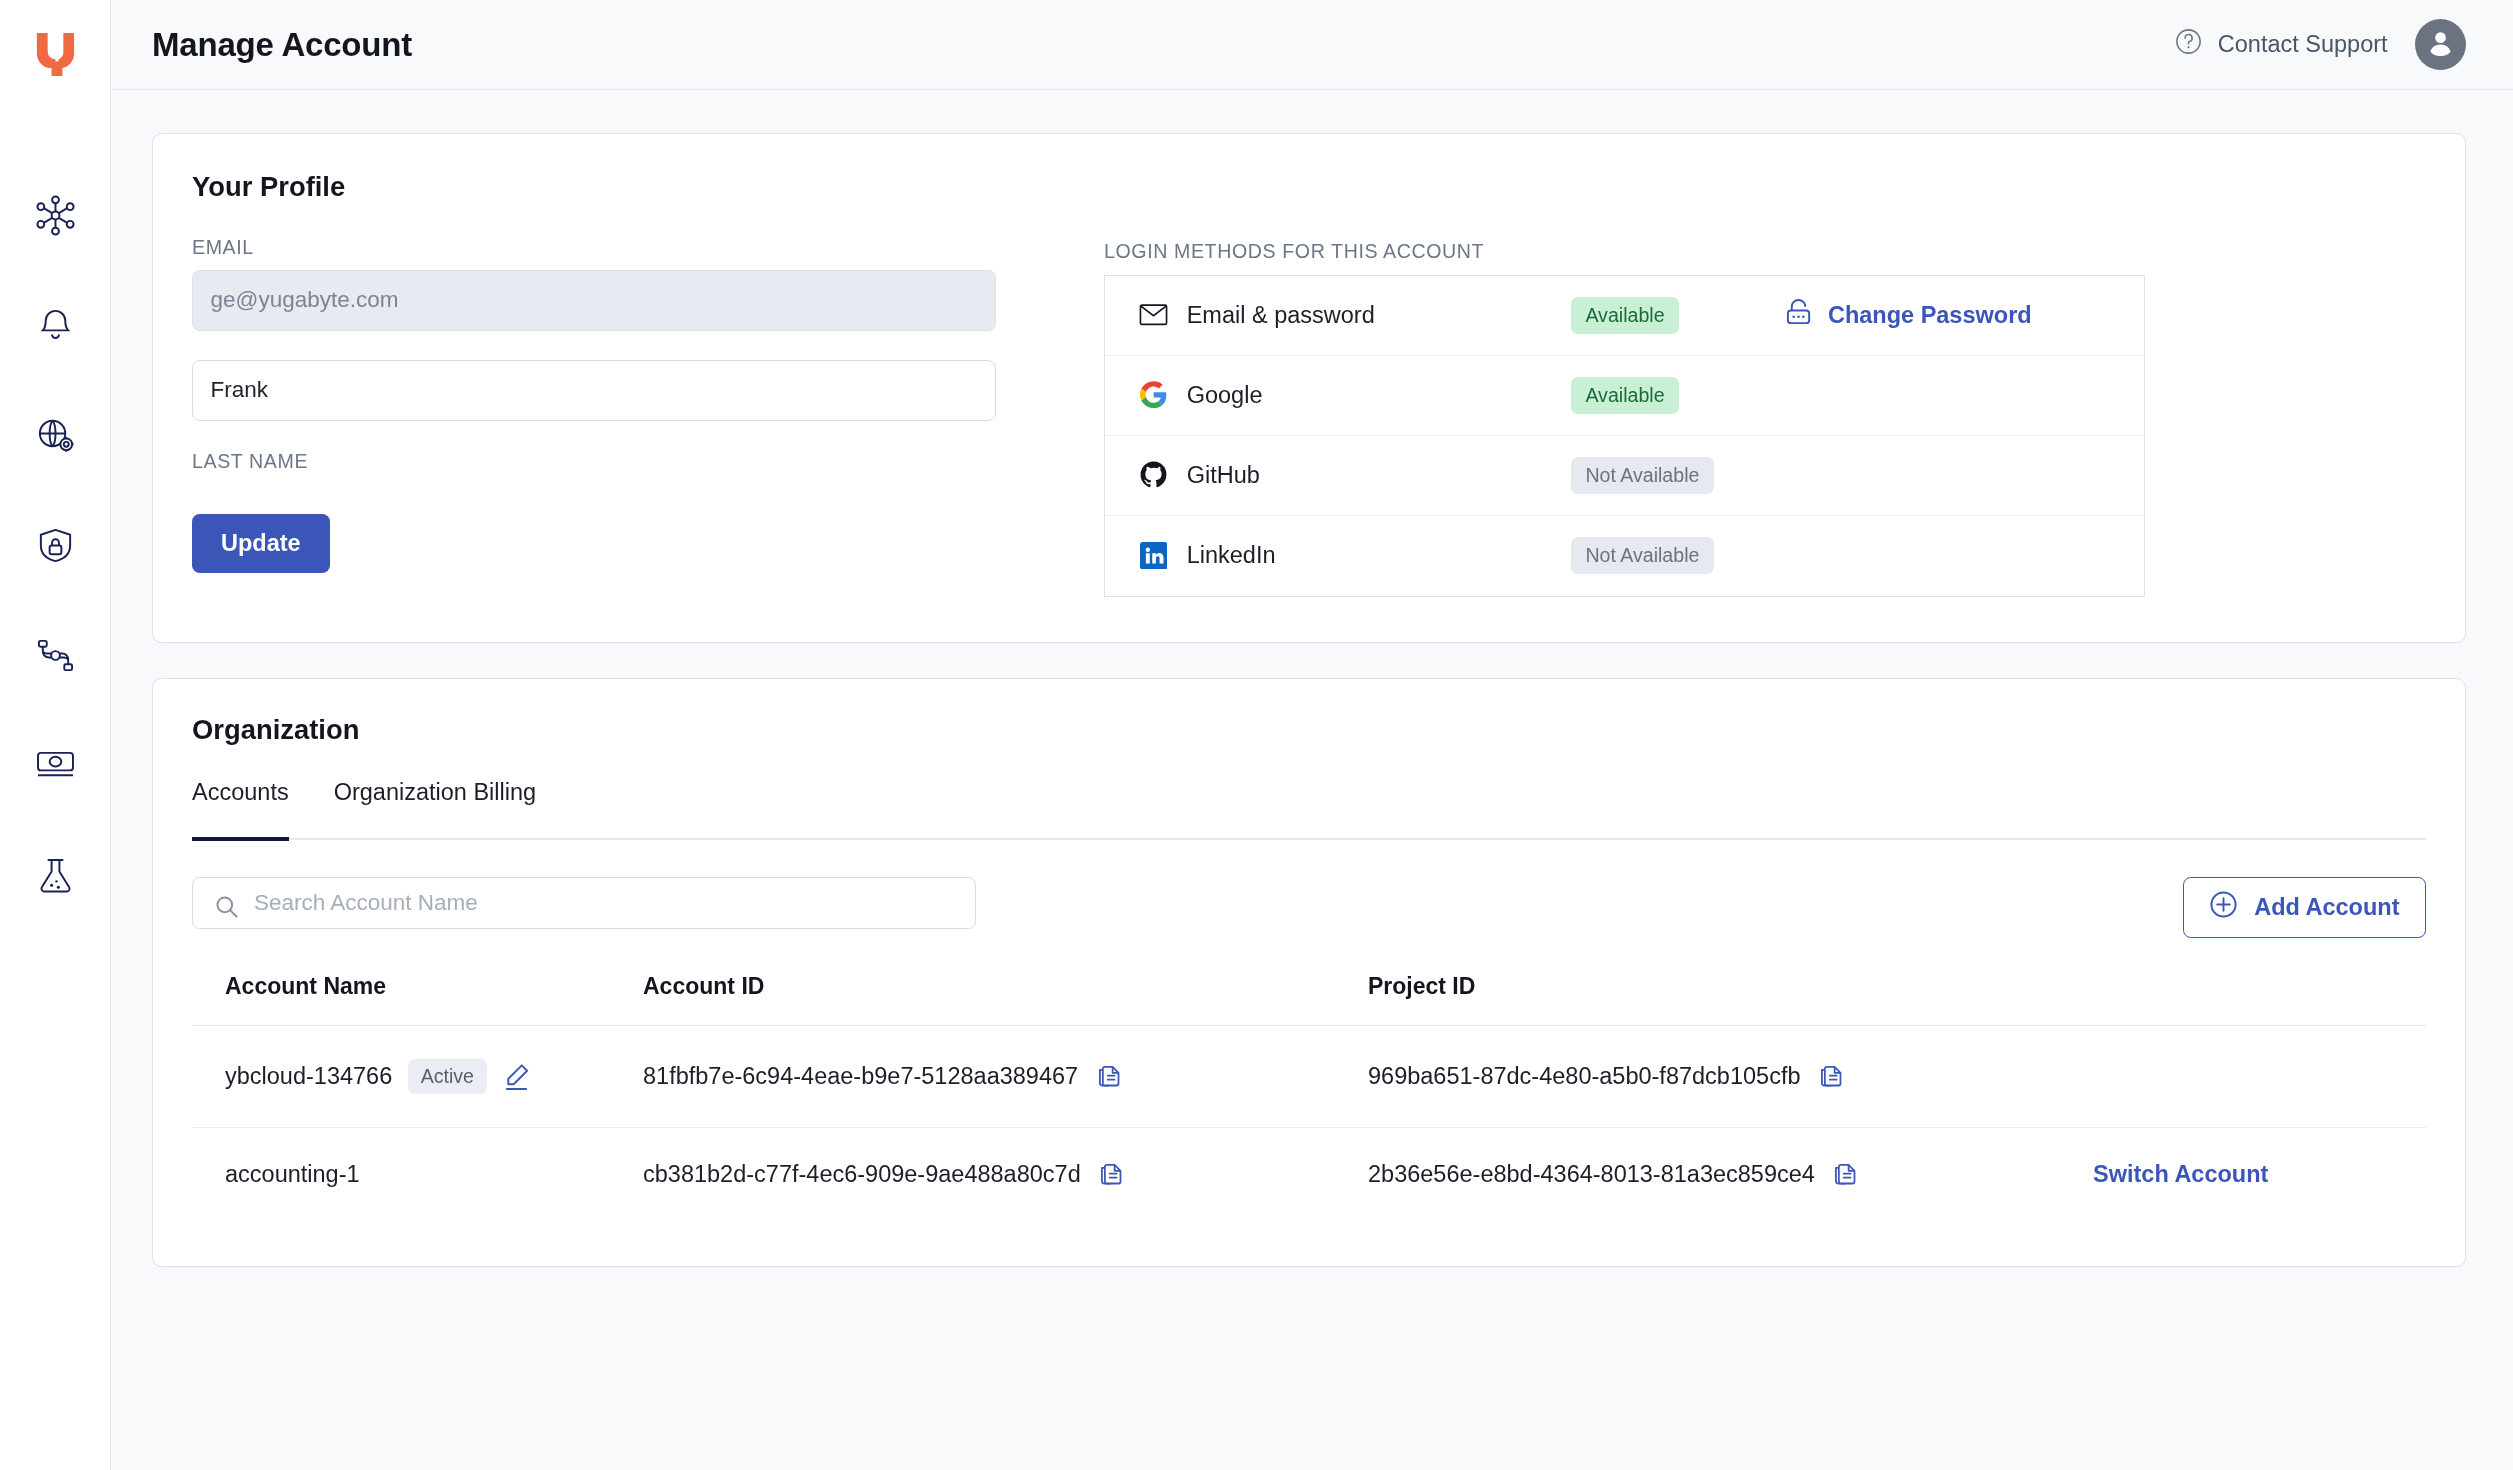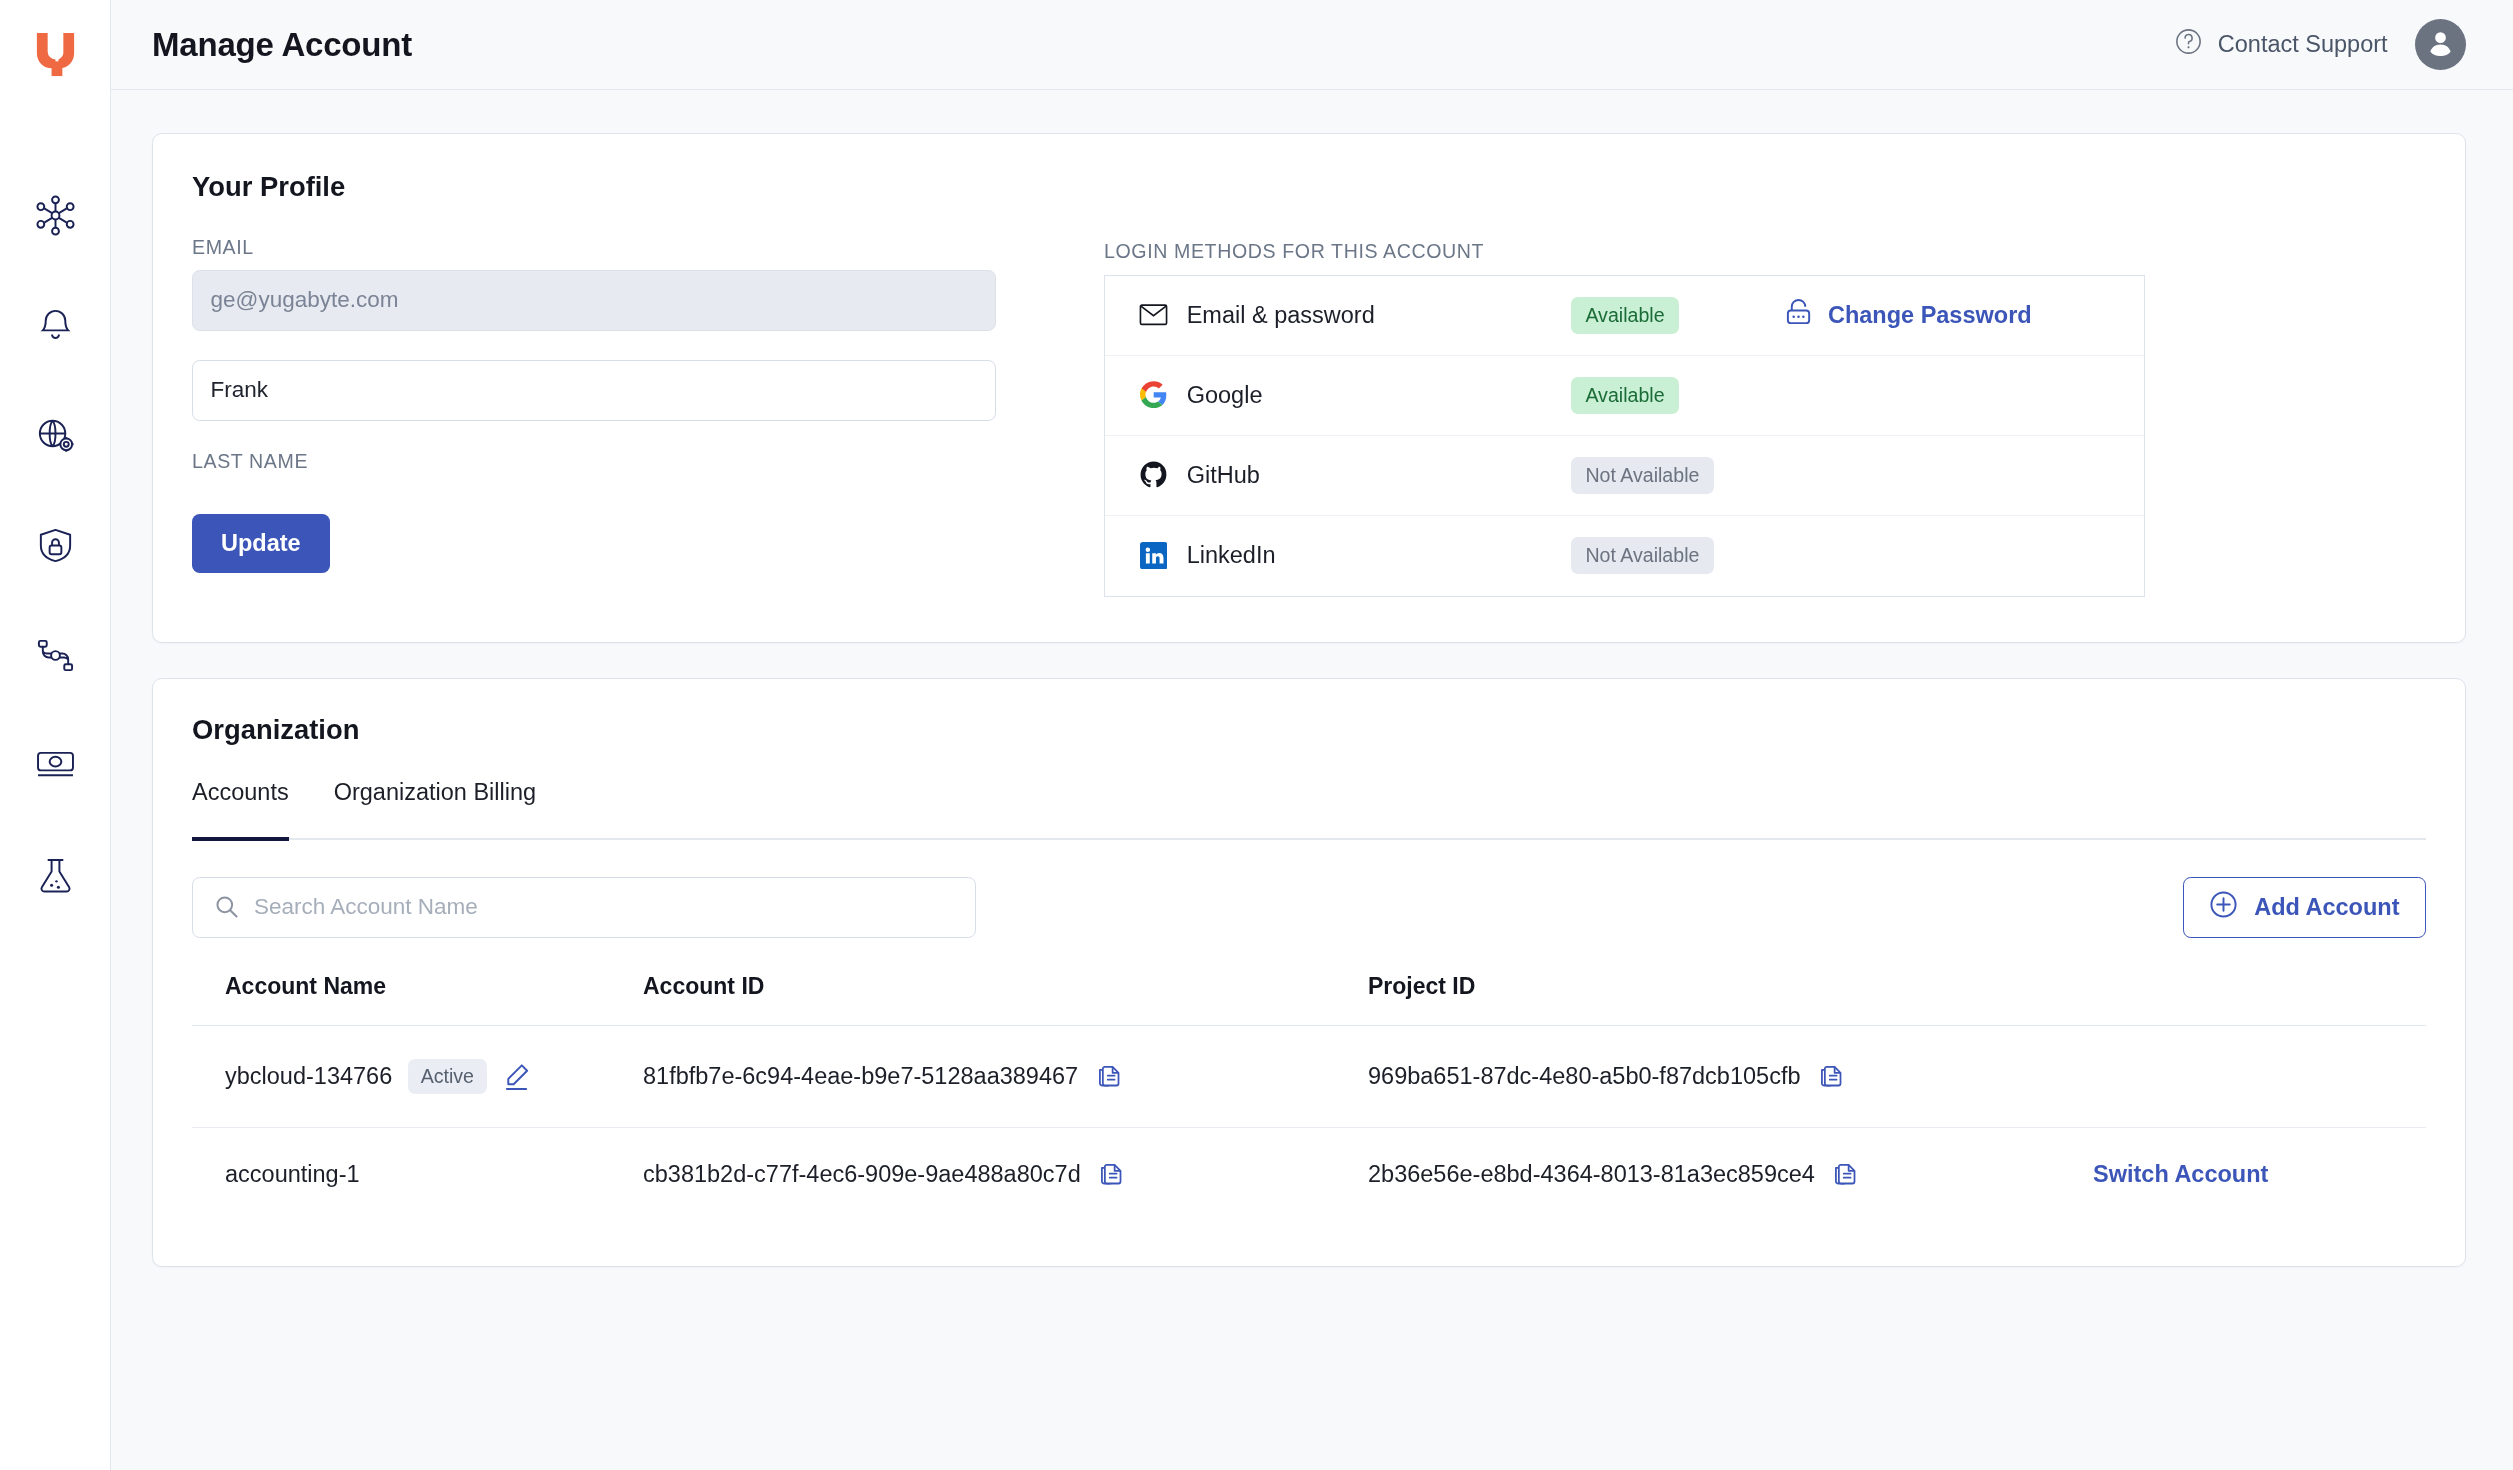--- a/index.html
+++ b/index.html
@@ -115,21 +115,21 @@
     font-size: 23.5px; color: #1c1f28; padding-bottom: 31px;
     cursor: pointer; border-bottom: 4.9px solid transparent; margin-bottom: -2.9px;
   }
   .tab.active { border-bottom-color: #12173d; }
 
   .org-toolbar { display: flex; align-items: center; margin-top: 37px; }
   .search-wrap {
     position: relative; width: 784px; height: 61px;
   }
   .search-input {
-    width: 100%; height: 61px;
+    width: 100%; height: 52px;
     border: 1px solid #d7dde8; border-radius: 7.8px;
     padding: 0 17.6px 0 61px; font-size: 22.5px; color: #20242e;
     font-family: "Liberation Sans", sans-serif; outline: none; background: #fff;
   }
   .search-input::placeholder { color: #a6aeba; }
   .search-icon-pos { position: absolute; left: 21.6px; top: 17.6px; }
   .btn-add {
     margin-left: auto; display: flex; align-items: center; gap: 15.7px;
     border: 1px solid #3b55b8; border-radius: 7.8px; background: #fff;
     color: #3b55b8; font-size: 23.5px; font-weight: bold;

